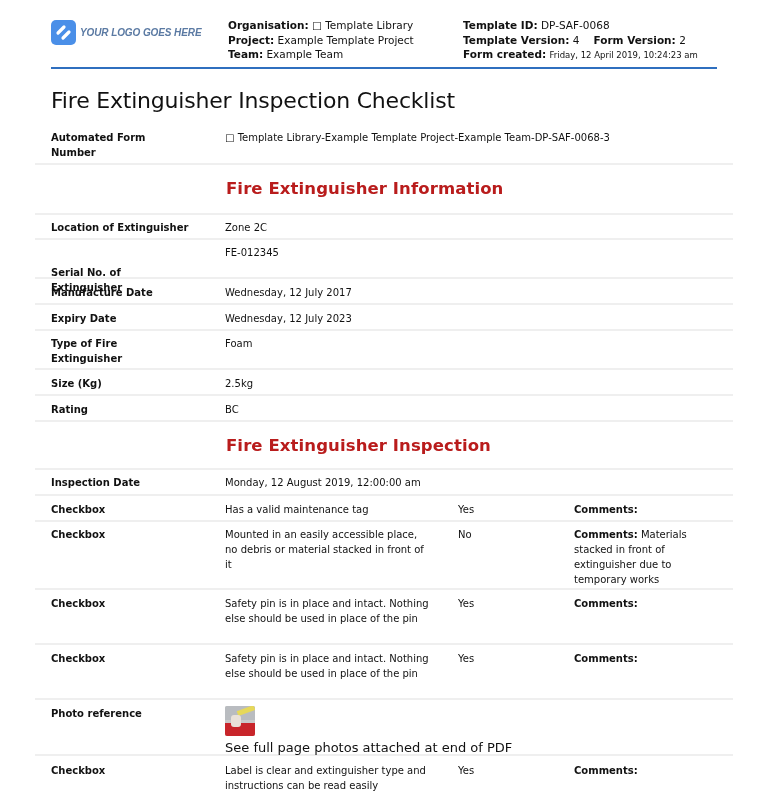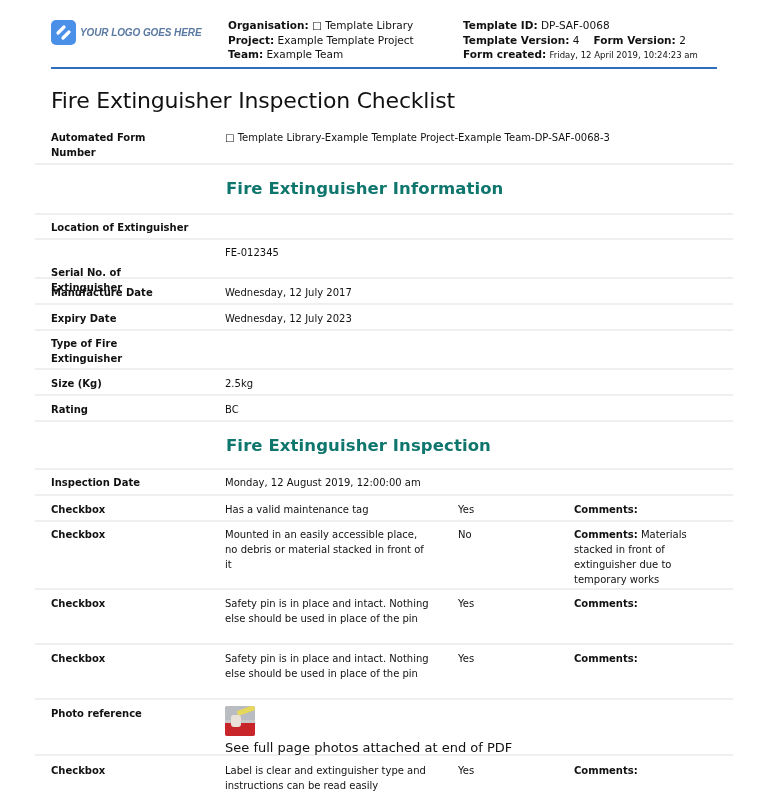--- a/index.html
+++ b/index.html
@@ -21,21 +21,21 @@
 
   .title { position: absolute; left: 51px; top: 88px; font-family: "DejaVu Sans", sans-serif; font-size: 22px; font-weight: normal; color: #111; letter-spacing: -0.2px; }
 
   .row { position: absolute; left: 35px; width: 698px; border-bottom: 2px solid #efefef; }
   .row .lbl { position: absolute; left: 16px; top: 0; width: 160px; font-size: 10px; font-weight: bold; line-height: 15px; }
   .row .val { position: absolute; left: 190px; top: 0; width: 220px; font-size: 10px; line-height: 15px; }
   .row .ans { position: absolute; left: 423px; top: 0; font-size: 10px; line-height: 15px; }
   .row .cmt { position: absolute; left: 539px; top: 0; width: 140px; font-size: 10px; line-height: 15px; }
   .row .cmt b { font-weight: bold; }
 
-  .section-title { position: absolute; left: 226px; font-size: 16.5px; font-weight: bold; color: #0f766e; letter-spacing: 0.1px; }
+  .section-title { position: absolute; left: 226px; font-size: 16.5px; font-weight: bold; color: #b91c1c; letter-spacing: 0.1px; }
 
   .photo { width: 30px; height: 30px; border-radius: 2px; overflow: hidden; position: relative; background: #c9c9c9; }
   .photo .p1 { position: absolute; left: 0; top: 0; width: 30px; height: 14px; background: #b9bcc0; }
   .photo .p2 { position: absolute; left: 12px; top: 2px; width: 18px; height: 5px; background: #e6d85a; transform: rotate(-20deg); }
   .photo .p3 { position: absolute; left: 0; top: 17px; width: 30px; height: 13px; background: #c8252a; }
   .photo .p4 { position: absolute; left: 6px; top: 9px; width: 10px; height: 12px; background: #e9e1d8; border-radius: 3px; }
   .photo-caption { font-size: 13px; margin-top: 4px; }
 </style>
 </head>
 <body>
@@ -70,35 +70,37 @@
   <div class="lbl" style="width:120px;">Automated Form Number</div>
   <div class="val" style="width:500px;">□ Template Library-Example Template Project-Example Team-DP-SAF-0068-3</div>
 </div>
 
 <div class="section-title" style="top:179px;">Fire Extinguisher Information</div>
 
 <div class="row" style="top:213px;height:2px;border-bottom:none;border-top:2px solid #efefef;"></div>
 
 <div class="row" style="top:220px;height:20px;">
   <div class="lbl">Location of Extinguisher</div>
+  <div class="val">Zone 2C</div>
 </div>
 <div class="row" style="top:245px;height:34px;">
   <div class="lbl" style="width:110px;margin-top:20px;">Serial No. of Extinguisher</div>
   <div class="val">FE-012345</div>
 </div>
 <div class="row" style="top:285px;height:20px;">
   <div class="lbl">Manufacture Date</div>
   <div class="val">Wednesday, 12 July 2017</div>
 </div>
 <div class="row" style="top:311px;height:20px;">
   <div class="lbl">Expiry Date</div>
   <div class="val">Wednesday, 12 July 2023</div>
 </div>
 <div class="row" style="top:336px;height:34px;">
   <div class="lbl" style="width:100px;">Type of Fire Extinguisher</div>
+  <div class="val">Foam</div>
 </div>
 <div class="row" style="top:376px;height:20px;">
   <div class="lbl">Size (Kg)</div>
   <div class="val">2.5kg</div>
 </div>
 <div class="row" style="top:402px;height:20px;">
   <div class="lbl">Rating</div>
   <div class="val">BC</div>
 </div>
 

